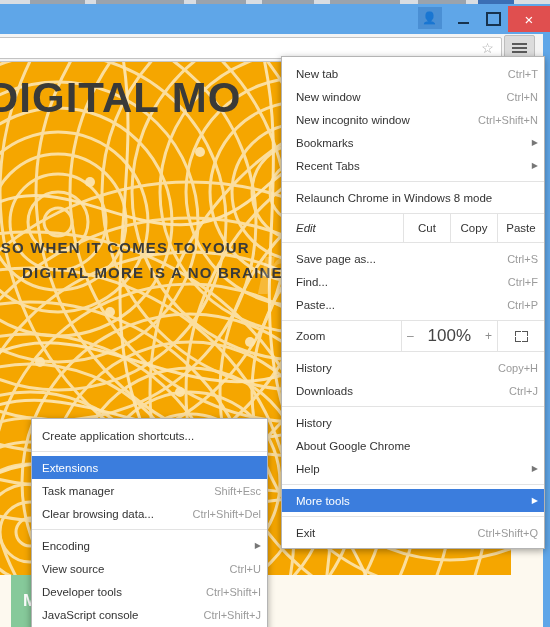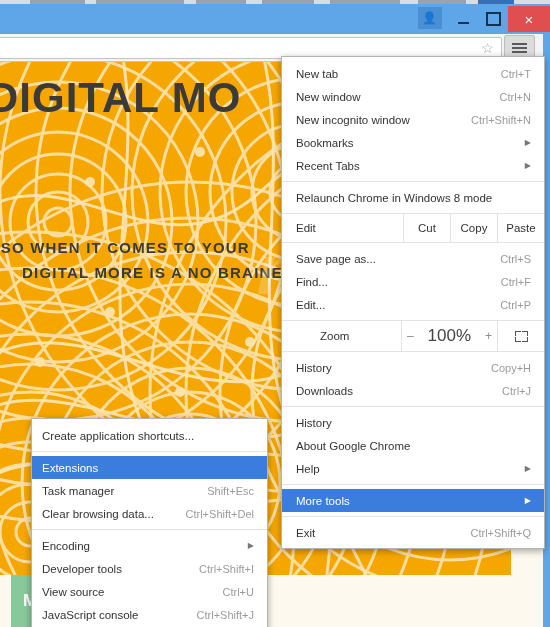--- a/index.html
+++ b/index.html
@@ -101,52 +101,51 @@
   
   .menu{
     position:absolute;background:#fff;
     border:1px solid #b4b4b4;
     box-shadow:0 2px 7px rgba(0,0,0,.35);
     font-size:11.5px;color:#333;
     z-index:50;
   }
   .mi{
     position:relative;height:23px;display:flex;align-items:center;
-    padding:0 13px 0 14px;white-space:nowrap;cursor:default;
+    padding:0 6px 0 14px;white-space:nowrap;cursor:default;
   }
   .mi .lbl{flex:1;}
   .mi .accel{color:#9b9b9b;font-size:11px;}
   .mi .arrow{
     color:#777;font-size:8px;margin-left:8px;
   }
   .mi.selected{background:#3b7ddd;color:#fff;}
   .mi.selected .arrow{color:#fff;}
   .sep{height:1px;background:#e3e3e3;margin:4px 0;}
 
   
   #chrome-menu{left:281px;top:56px;width:262px;padding:5px 0 4px;}
   
   #edit-row{
     display:flex;align-items:stretch;height:28px;
     border-top:1px solid #e3e3e3;border-bottom:1px solid #e3e3e3;
     margin:4px 0;
   }
   #edit-row .edit-label{
-    flex:1;display:flex;align-items:center;padding-left:14px;color:#333;
+    flex:1;display:flex;align-items:center;padding-left:14px;color:#333;font-style:italic;
   }
   #edit-row .ebtn{
     width:46px;display:flex;align-items:center;justify-content:center;
     border-left:1px solid #e3e3e3;color:#333;cursor:default;
   }
   
   #zoom-row{
     display:flex;align-items:stretch;height:30px;
     border-top:1px solid #e3e3e3;border-bottom:1px solid #e3e3e3;
     margin:4px 0;
-    padding-left:24px;
   }
   #zoom-row .zoom-label{flex:1;display:flex;align-items:center;padding-left:14px;}
   #zoom-row .zctl{
     display:flex;align-items:center;justify-content:center;gap:14px;
     width:95px;border-left:1px solid #e3e3e3;color:#444;
   }
   #zoom-row .zctl .sign{color:#8d8d8d;font-size:12px;}
   #zoom-row .zctl .pct{font-size:17px;color:#444;}
   #zoom-row .fs{
     width:46px;display:flex;align-items:center;justify-content:center;
@@ -319,21 +318,21 @@
 
     <div class="mi">
       <span class="lbl">Save page as...</span>
       <span class="accel">Ctrl+S</span>
     </div>
     <div class="mi">
       <span class="lbl">Find...</span>
       <span class="accel">Ctrl+F</span>
     </div>
     <div class="mi">
-      <span class="lbl">Edit...</span>
+      <span class="lbl">Paste...</span>
       <span class="accel">Ctrl+P</span>
     </div>
 
     <div id="zoom-row">
       <div class="zoom-label">Zoom</div>
       <div class="zctl">
         <span class="sign">–</span>
         <span class="pct">100%</span>
         <span class="sign">+</span>
       </div>
@@ -405,28 +404,28 @@
       <span class="accel">Ctrl+Shift+Del</span>
     </div>
 
     <div class="sep"></div>
 
     <div class="mi">
       <span class="lbl">Encoding</span>
       <span class="arrow">▶</span>
     </div>
     <div class="mi">
+      <span class="lbl">View source</span>
+      <span class="accel">Ctrl+U</span>
+    </div>
+    <div class="mi">
       <span class="lbl">Developer tools</span>
       <span class="accel">Ctrl+Shift+I</span>
     </div>
     <div class="mi">
-      <span class="lbl">View source</span>
-      <span class="accel">Ctrl+U</span>
-    </div>
-    <div class="mi">
       <span class="lbl">JavaScript console</span>
       <span class="accel">Ctrl+Shift+J</span>
     </div>
     <div class="mi">
       
     </div>
   </div>
 
 </div>
 

